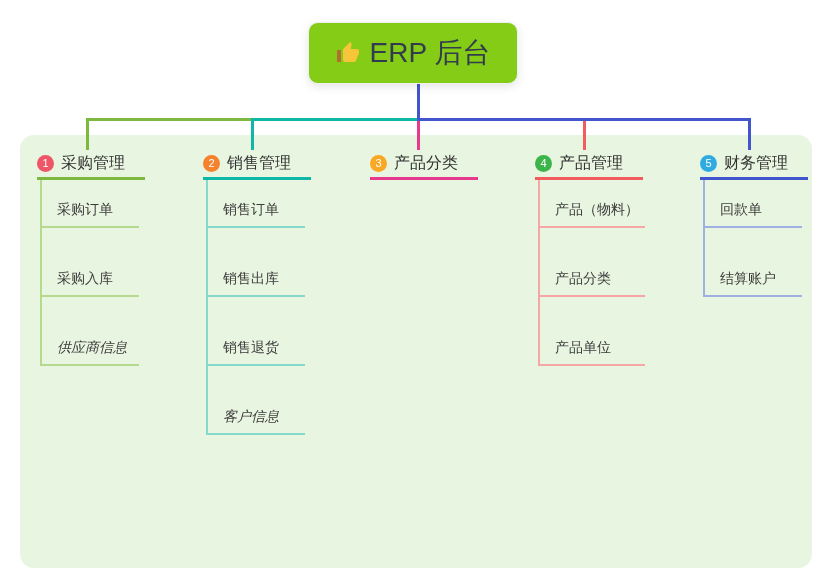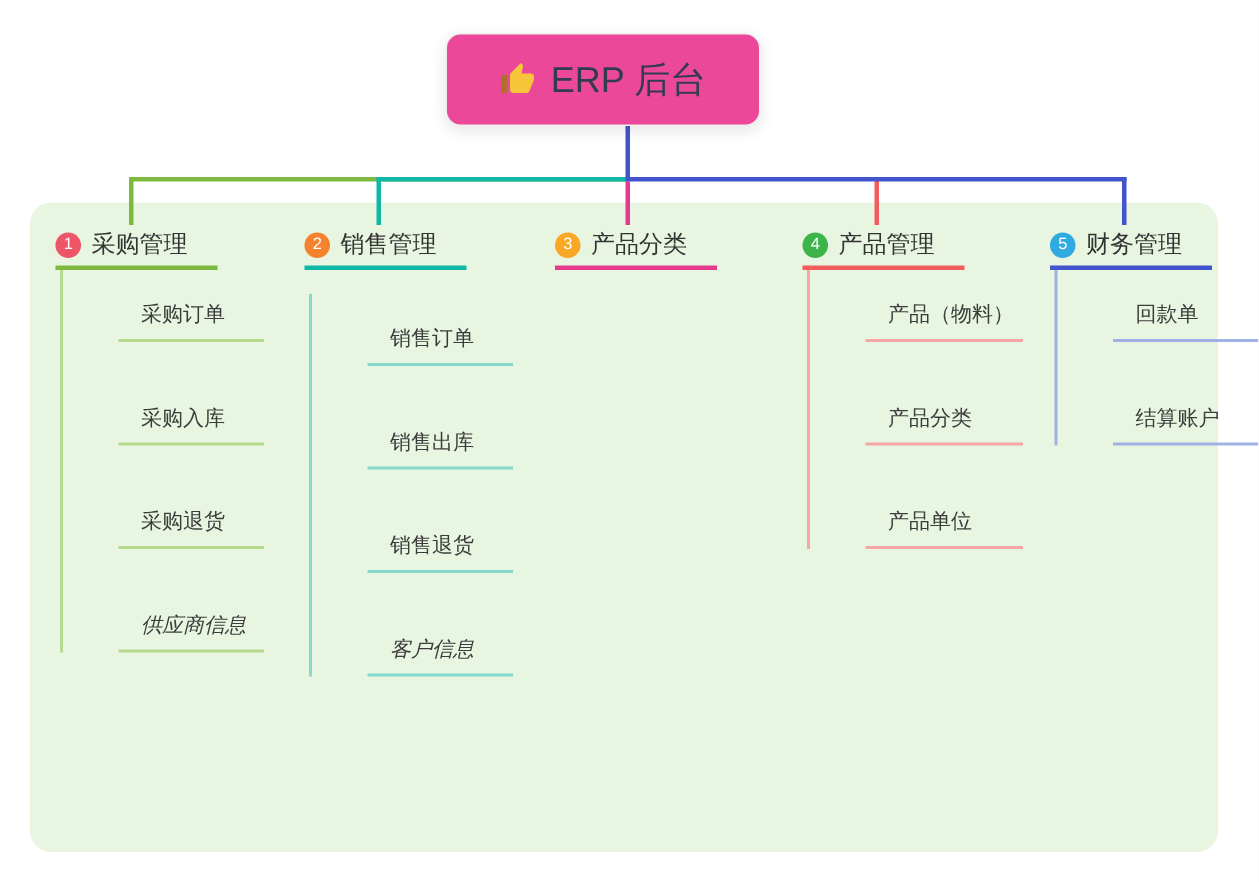--- a/index.html
+++ b/index.html
@@ -4,41 +4,41 @@
 <style>
   html,body{margin:0;padding:0;background:#ffffff;}
   body{font-family:"Liberation Sans","DejaVu Sans",sans-serif;}
   .stage{position:relative;width:839px;height:588px;background:#ffffff;overflow:hidden;}
 
   
   .panel{position:absolute;left:20px;top:135px;width:792px;height:433px;
          background:#e8f5e0;border-radius:14px;}
 
   
-  .root-card{position:absolute;left:297px;top:22px;width:208px;height:60px;
-             background:#ec4899;border:1px solid #efefef;border-radius:10px;
+  .root-card{position:absolute;left:308px;top:22px;width:208px;height:60px;
+             background:#84cc16;border:1px solid #efefef;border-radius:10px;
              box-shadow:0 3px 10px rgba(0,0,0,.10);
              display:flex;align-items:center;justify-content:center;gap:10px;
-             font-size:24px;font-weight:500;color:#333c4e;cursor:pointer;}
+             font-size:28px;font-weight:500;color:#333c4e;cursor:pointer;}
   .root-card .icon{display:flex;align-items:center;}
 
   
   .line{position:absolute;}
 
   
   .branch-header{position:absolute;top:149px;width:108px;height:28px;
                  display:flex;align-items:center;gap:7px;
                  border-bottom:3px solid #999;cursor:pointer;}
   .branch-title{font-size:16px;color:#333;white-space:nowrap;}
   .badge{width:17px;height:17px;border-radius:50%;flex:0 0 17px;
          display:flex;align-items:center;justify-content:center;
          color:#fff;font-size:11px;line-height:1;}
 
   
-  .children{position:absolute;top:180px;border-left:2px solid #0c4a6e;padding-left:37px;}
+  .children{position:absolute;top:180px;border-left:2px solid #0c4a6e;}
   .child{height:69px;display:flex;align-items:flex-end;
          padding:0 6px 7px 15px;min-width:97px;box-sizing:border-box;
          border-bottom:2px solid #ccc;font-size:14px;color:#3c3c3c;
          white-space:nowrap;cursor:pointer;}
   .child:first-child{height:48px;}
 </style>
 </head>
 <body>
 
 <div class="stage">
@@ -70,29 +70,28 @@
     <span>ERP 后台</span>
   </div>
 
   <div class="branch-header" style="left: 37px; border-bottom-color: rgb(124, 185, 62);">
     <span class="badge" style="background-color: rgb(238, 85, 102);">1</span>
     <span class="branch-title">采购管理</span>
   </div>
   <div class="children" style="left: 40px; border-left-color: rgb(181, 218, 142);">
     <div class="child" style="border-bottom-color: rgb(181, 218, 142);">采购订单</div>
     <div class="child" style="border-bottom-color: rgb(181, 218, 142);">采购入库</div>
-    <div class="child" style="border-bottom-color: rgb(181, 218, 142);">采购退货</div>
     <div class="child" style="border-bottom-color: rgb(181, 218, 142); font-style: italic;">供应商信息</div>
   </div>
 
   <div class="branch-header" style="left: 203px; border-bottom-color: rgb(15, 183, 166);">
     <span class="badge" style="background-color: rgb(245, 130, 45);">2</span>
     <span class="branch-title">销售管理</span>
   </div>
-  <div class="children" style="left: 206px; border-left-color: rgb(133, 216, 204); margin-top: 16px;">
+  <div class="children" style="left: 206px; border-left-color: rgb(133, 216, 204);">
     <div class="child" style="border-bottom-color: rgb(133, 216, 204);">销售订单</div>
     <div class="child" style="border-bottom-color: rgb(133, 216, 204);">销售出库</div>
     <div class="child" style="border-bottom-color: rgb(133, 216, 204);">销售退货</div>
     <div class="child" style="border-bottom-color: rgb(133, 216, 204); font-style: italic;">客户信息</div>
   </div>
 
   <div class="branch-header" style="left: 370px; border-bottom-color: rgb(230, 58, 143);">
     <span class="badge" style="background-color: rgb(249, 168, 37);">3</span>
     <span class="branch-title">产品分类</span>
   </div>

